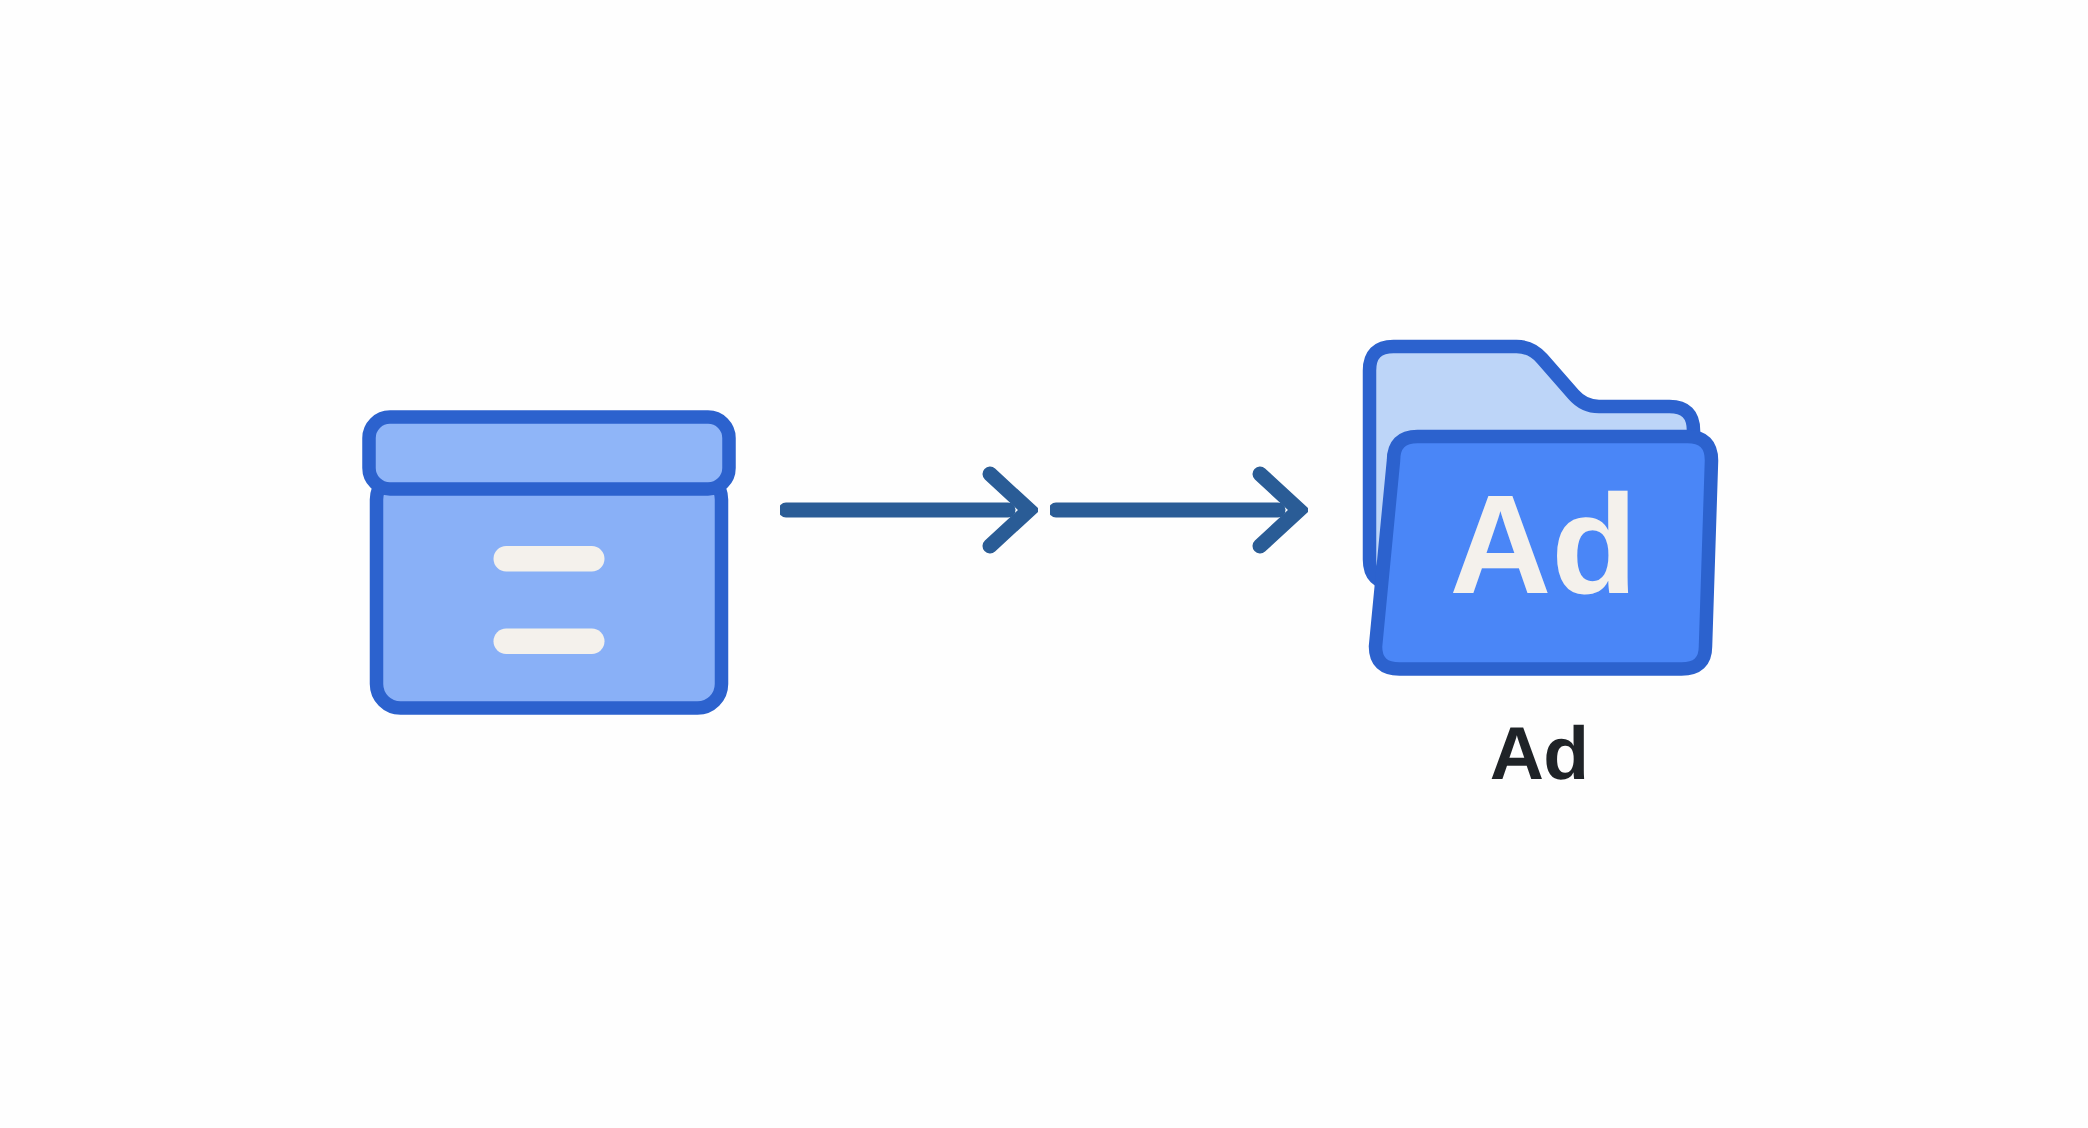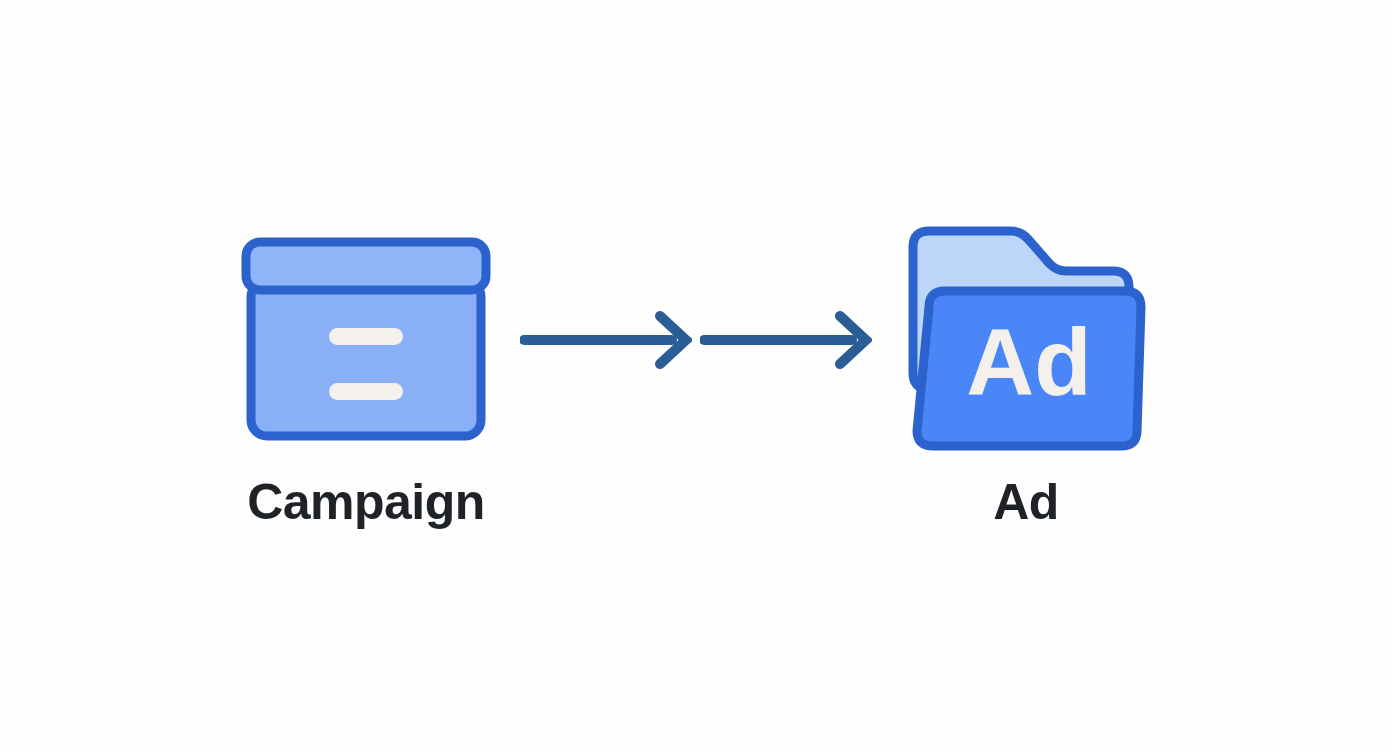--- a/index.html
+++ b/index.html
@@ -83,21 +83,20 @@
 
           <rect x="10" y="48" width="230" height="155" rx="16" ry="16" fill="#89B0F7" stroke="#2C62CE" stroke-width="9"></rect>
 
           <rect x="5" y="9" width="240" height="48" rx="14" ry="14" fill="#8FB5F8" stroke="#2C62CE" stroke-width="9"></rect>
 
           <rect x="88" y="95" width="74" height="17" rx="8.5" ry="8.5" fill="#F4F1EC"></rect>
 
           <rect x="88" y="150" width="74" height="17" rx="8.5" ry="8.5" fill="#F4F1EC"></rect>
         </svg>
       </div>
-      <div class="node-label">Campaign</div>
     </div>
 
     <div class="connector">
       <svg width="172" height="60" viewBox="0 0 172 60">
         <line x1="4" y1="30" x2="152" y2="30" stroke="#2A5C96" stroke-width="10" stroke-linecap="round"></line>
         <polyline points="140,6 166,30 140,54" fill="none" stroke="#2A5C96" stroke-width="10" stroke-linecap="round" stroke-linejoin="miter"></polyline>
       </svg>
     </div>
 
 

